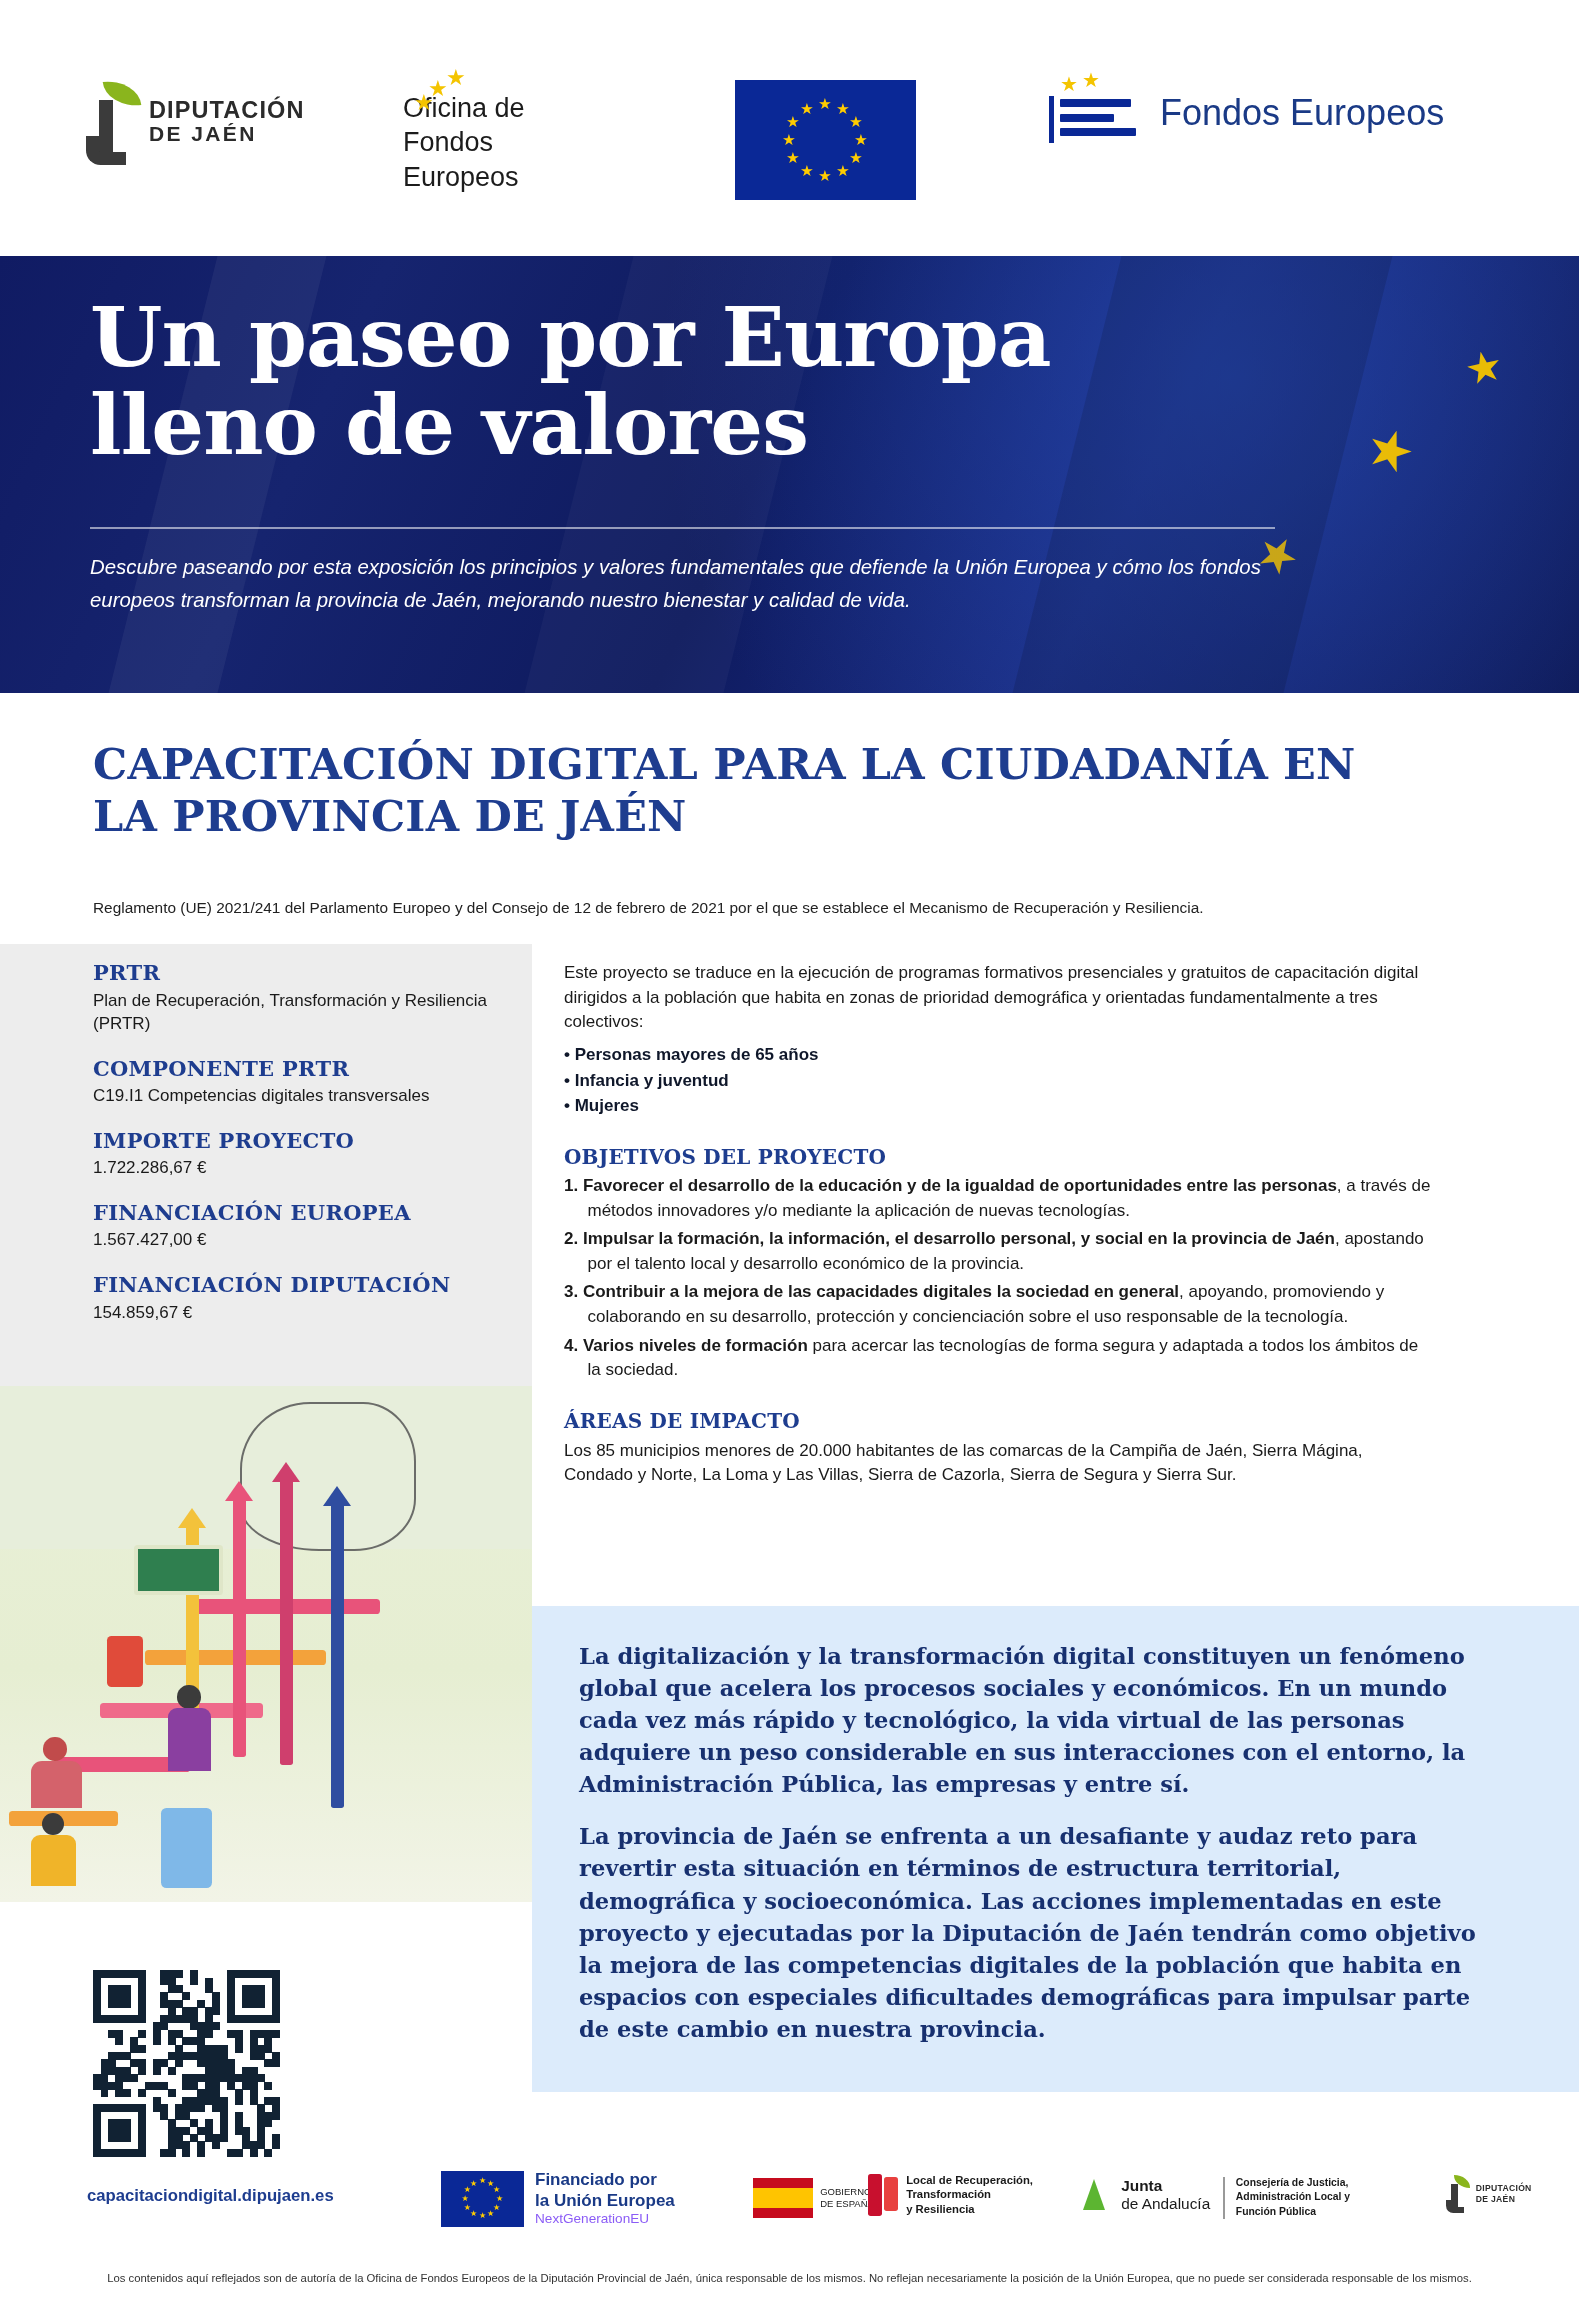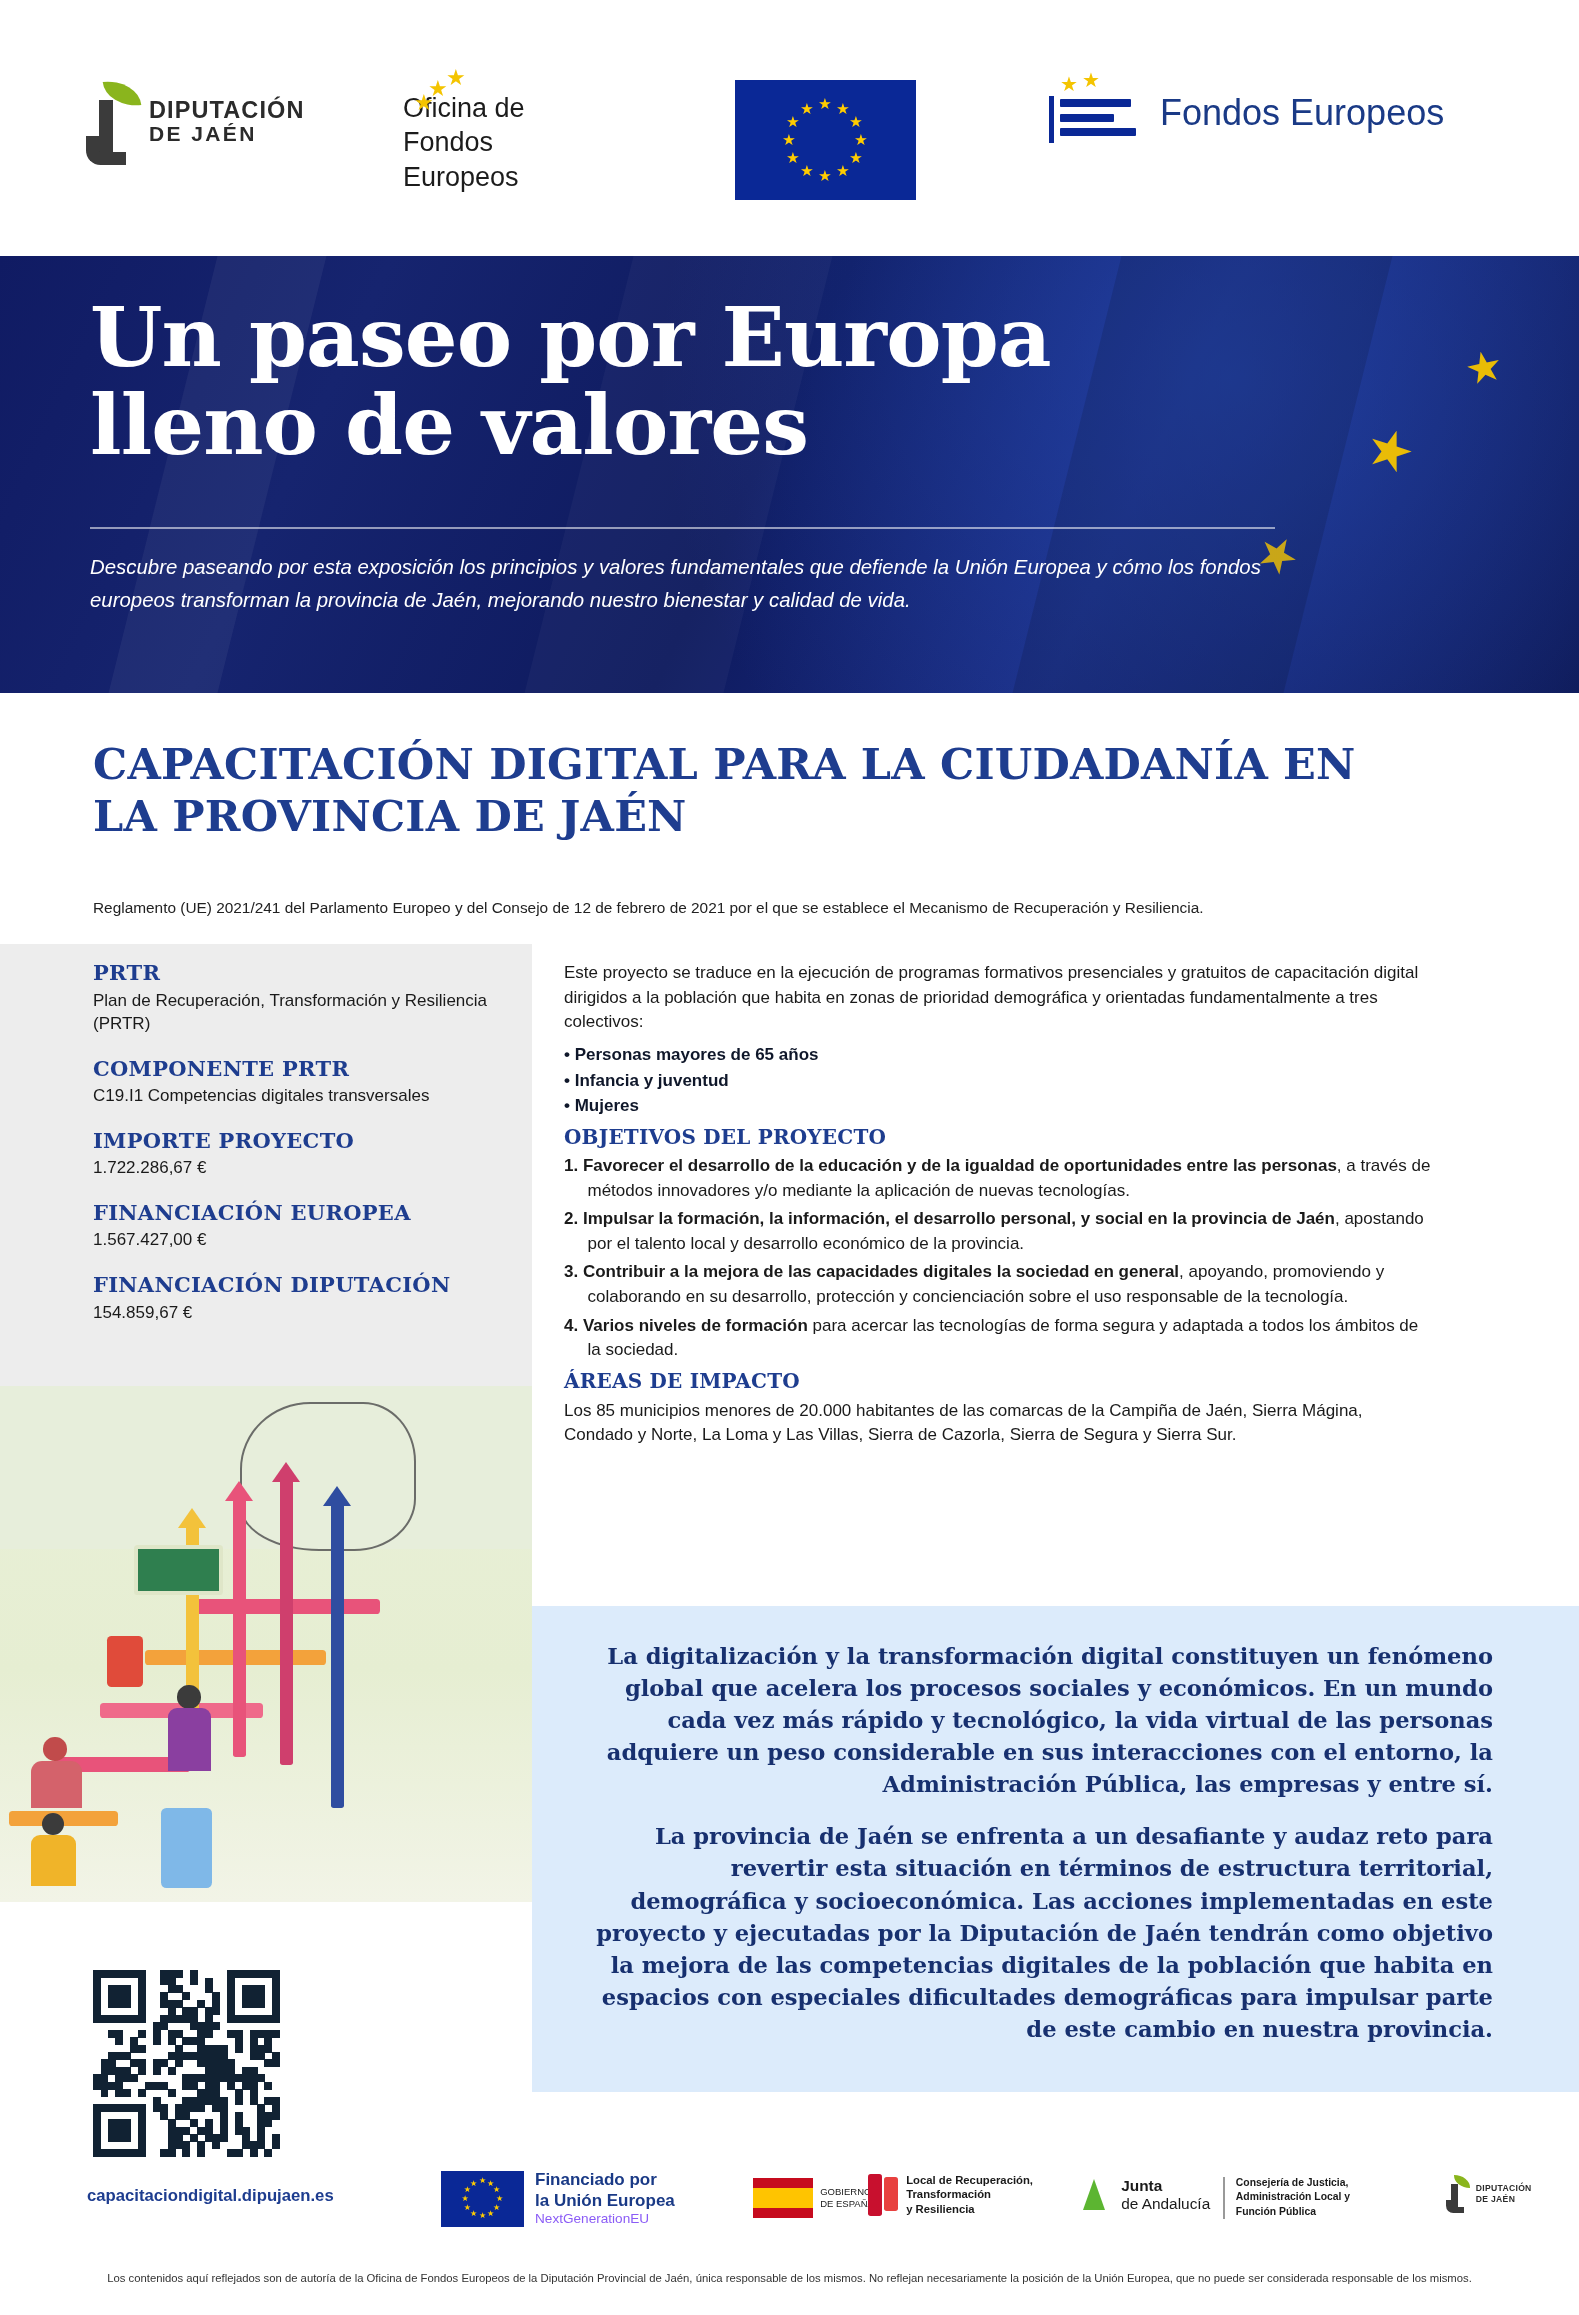--- a/index.html
+++ b/index.html
@@ -75,28 +75,28 @@
   .illus .map{position:absolute;left:240px;top:16.3px;width:172px;height:145px;border:2.7px solid #555;border-radius:40% 30% 35% 45%/45% 40% 35% 30%;opacity:.85;}
   .arrow{position:absolute;width:12.7px;border-radius:2.7px;}
   .arrow .head{position:absolute;left:-8.1px;top:-14.5px;width:0;height:0;border-left:14.5px solid transparent;border-right:14.5px solid transparent;}
   .st-step{position:absolute;height:14.5px;border-radius:3.6px;}
   .fig{position:absolute;border-radius:50%;}
 
   
   .rightcol{position:absolute;left:564px;top:961px;width:868px;}
   .rc-p{font-size:17px;line-height:1.45;color:#1a1a1a;}
   .rc-b{font-size:17px;line-height:1.5;font-weight:700;color:#0f172a;}
-  .rc-h{color:#1e3d8f;font-family:"DejaVu Serif",serif;font-weight:700;font-size:20px;margin-top:6px;margin-bottom:5.4px;letter-spacing:0.2px;}
+  .rc-h{color:#1e3d8f;font-family:"DejaVu Serif",serif;font-weight:700;font-size:20px;margin-top:26px;margin-bottom:5.4px;letter-spacing:0.2px;}
   ol.objs{margin:0;padding:0;list-style:none;}
   ol.objs li{font-size:17px;line-height:1.46;margin-bottom:3.6px;text-indent:-23.5px;padding-left:23.5px;}
   ol.objs li b{font-weight:700;}
 
   
   .quote{position:absolute;left:532px;top:1606px;width:1048px;height:486px;background:#dcebfb;}
-  .quote .qin{position:absolute;left:47px;top:34px;width:914px;color:#17306f;font-family:"DejaVu Serif",serif;font-weight:700;font-size:22.6px;line-height:1.42;text-align:right;}
+  .quote .qin{position:absolute;left:47px;top:34px;width:914px;color:#17306f;font-family:"DejaVu Serif",serif;font-weight:700;font-size:22.6px;line-height:1.42;}
   .quote .qin p{margin:0 0 20px 0;}
 
   
   .qrbox{position:absolute;left:93px;top:1970px;width:186px;height:186px;}
   .qr-url{position:absolute;left:87px;top:2186px;font-size:16.7px;color:#1e3d8f;font-weight:700;}
   .fl{position:absolute;display:flex;align-items:center;}
   .fin-eu{left:441px;top:2169px;}
   .fin-flag{width:83px;height:56px;background:#0a2896;position:relative;margin-right:11px;}
   .fin-flag .star{position:absolute;color:#ffcc00;font-size:8.1px;line-height:8.1px;}
   .fin-txt{font-size:17px;color:#1a3a86;line-height:1.24;font-weight:700;}

